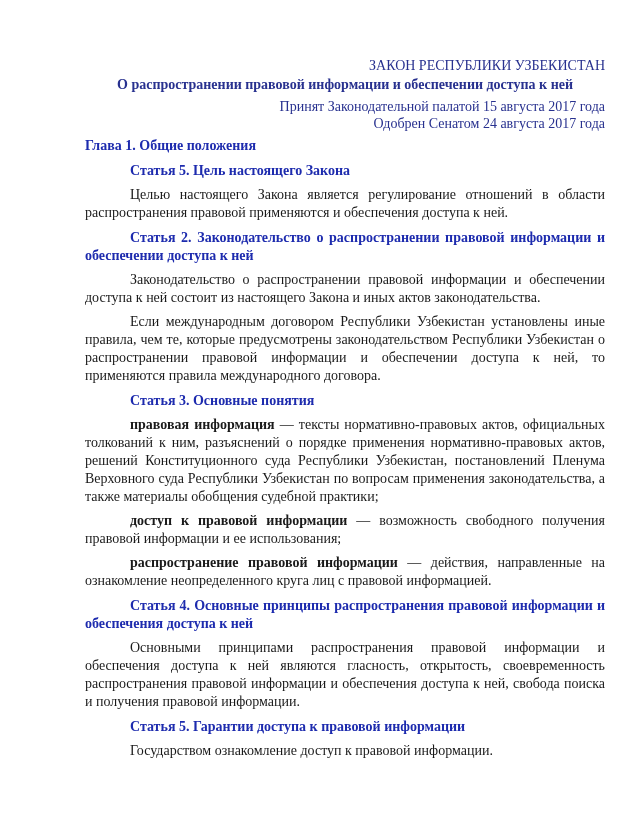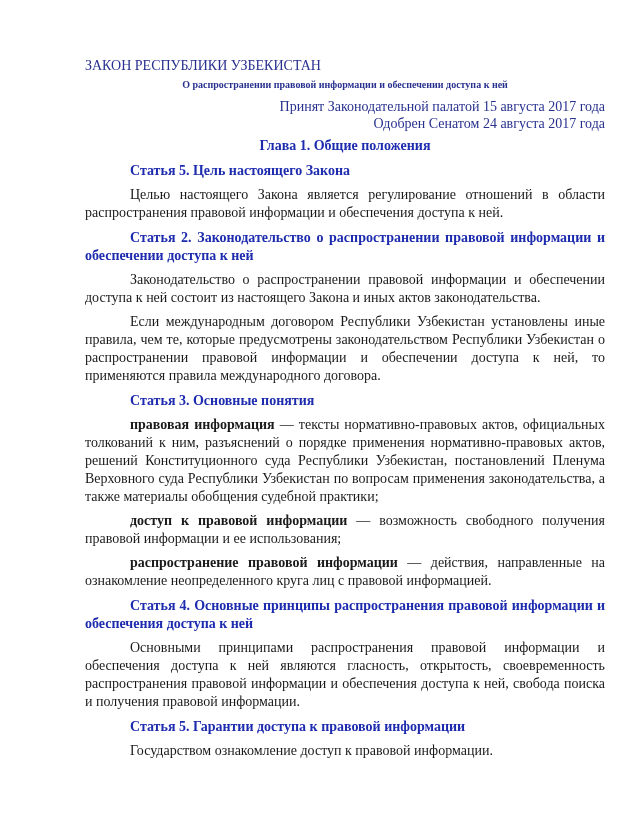--- a/index.html
+++ b/index.html
@@ -19,44 +19,43 @@
   :root {
     --header-blue: #28318f;
     --heading-blue: #1d2bae;
     --body-color: #1a1a1a;
   }
   .doc {
     padding: 57px 35px 0 85px;
     width: 520px;
   }
   .title {
-    text-align: left;
+    text-align: right;
     color: var(--header-blue);
     font-size: 14px;
     line-height: 17px;
   }
   .subtitle {
     text-align: center;
     color: var(--header-blue);
     font-weight: bold;
-    font-size: 10px;
+    font-size: 14px;
     line-height: 17px;
     margin-top: 2px;
   }
   .meta-block {
     margin-top: 5px;
     text-align: right;
   }
   .meta {
     color: var(--header-blue);
     font-size: 14px;
     line-height: 17px;
   }
   .chapter {
-    text-align: center;
     color: var(--heading-blue);
     font-weight: bold;
     font-size: 14px;
     line-height: 18px;
     margin-top: 5px;
   }
   .article-heading {
     color: var(--heading-blue);
     font-weight: bold;
     font-size: 14px;
@@ -86,21 +85,21 @@
   <div class="subtitle">О распространении правовой информации и обеспечении доступа к ней</div>
   <div class="meta-block">
     <div class="meta">Принят Законодательной палатой 15 августа 2017 года</div>
     <div class="meta">Одобрен Сенатом 24 августа 2017 года</div>
   </div>
   <div class="chapter">Глава 1. Общие положения</div>
   <div id="articles">
   <section class="article">
     <div class="article-heading">Статья 5. Цель настоящего Закона</div>
 
-  <p class="para"><span class="ptext">Целью настоящего Закона является регулирование отношений в области распространения правовой информации и обеспечения доступа к ней.</span></p>
+  <p class="para"><span class="ptext">Целью настоящего Закона является регулирование отношений в области распространения правовой применяются и обеспечения доступа к ней.</span></p>
 </section>
 
   <section class="article">
     <div class="article-heading">Статья 2. Законодательство о распространении правовой информации и обеспечении доступа к ней</div>
 
   <p class="para"><span class="ptext">Законодательство о распространении правовой информации и обеспечении доступа к ней состоит из настоящего Закона и иных актов законодательства.</span></p>
 
   <p class="para"><span class="ptext">Если международным договором Республики Узбекистан установлены иные правила, чем те, которые предусмотрены законодательством Республики Узбекистан о распространении правовой информации и обеспечении доступа к ней, то применяются правила международного договора.</span></p>
 </section>
 

